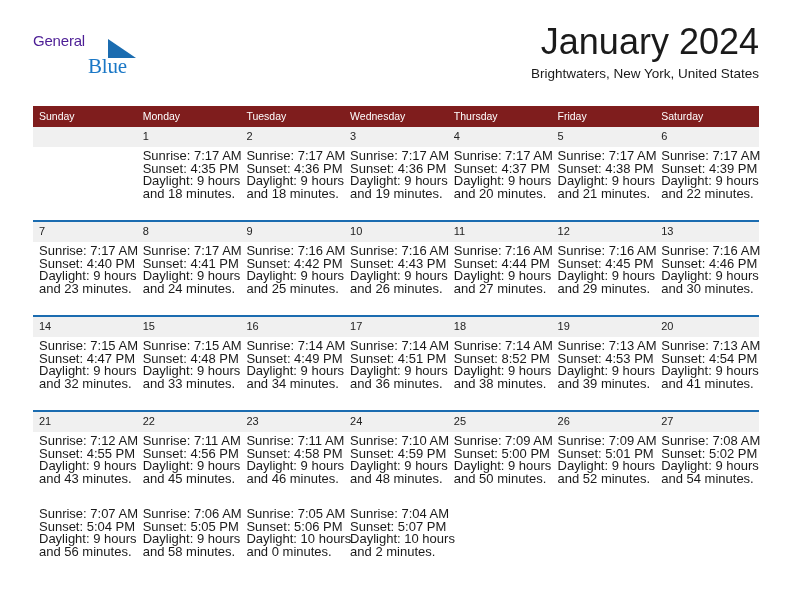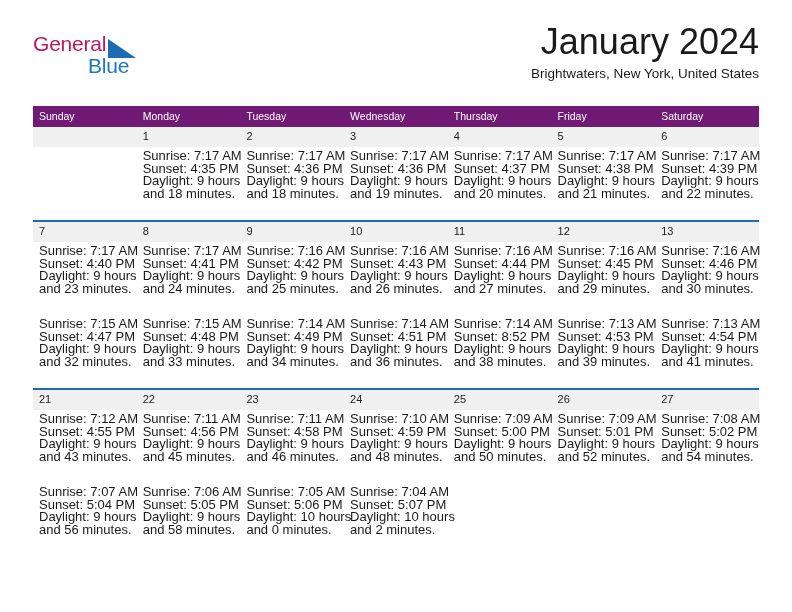--- a/index.html
+++ b/index.html
@@ -33,42 +33,42 @@
     position: absolute;
     left: 0;
     top: 6px;
     width: 180px;
     height: 58px;
   }
   .logo-general {
     position: absolute;
     left: 0;
     top: 0;
-    font-size: 21px;
+    font-size: 15px;
     letter-spacing: -0.2px;
-    color: #be185d;
+    color: #4c1d95;
     font-family: "Liberation Sans", sans-serif;
   }
   .logo-tri {
     position: absolute;
     left: 75px;
     top: 7px;
     width: 0;
     height: 0;
     border-left: 28px solid #1b6cb0;
     border-top: 19px solid transparent;
   }
   .logo-blue {
     position: absolute;
     left: 55px;
     top: 22px;
     font-size: 21px;
     letter-spacing: -0.2px;
     color: #1b78c6;
-    font-family: Liberation Sans, sans-serif;
+    font-family: Liberation Serif, serif;
   }
   .title-block {
     position: absolute;
     right: 0;
     top: 0;
     text-align: right;
   }
   .cal-title {
     font-size: 36px;
     color: #1a1a1a;
@@ -87,21 +87,21 @@
   
   .calendar {
     position: absolute;
     left: 33px;
     top: 106px;
     width: 726px;
     border-collapse: collapse;
     table-layout: fixed;
   }
   .calendar th {
-    background: #701a75;
+    background: #7f1d1d;
     color: #ffffff;
     font-size: 10.5px;
     font-weight: normal;
     text-align: left;
     padding: 4px 0 5px 6px;
     height: 10px;
     line-height: 12px;
   }
   .calendar td {
     vertical-align: top;
@@ -270,20 +270,29 @@
           <td>
             <div class="info-line">Sunrise: 7:16 AM</div>
             <div class="info-line">Sunset: 4:46 PM</div>
             <div class="info-line">Daylight: 9 hours</div>
             <div class="info-line">and 30 minutes.</div>
           </td>
         </tr>
         <tr class="week-sep">
           <td colspan="7"></td>
         </tr>
+        <tr class="daynum-row">
+          <td>14</td>
+          <td>15</td>
+          <td>16</td>
+          <td>17</td>
+          <td>18</td>
+          <td>19</td>
+          <td>20</td>
+        </tr>
         <tr class="info-row">
           <td>
             <div class="info-line">Sunrise: 7:15 AM</div>
             <div class="info-line">Sunset: 4:47 PM</div>
             <div class="info-line">Daylight: 9 hours</div>
             <div class="info-line">and 32 minutes.</div>
           </td>
           <td>
             <div class="info-line">Sunrise: 7:15 AM</div>
             <div class="info-line">Sunset: 4:48 PM</div>

